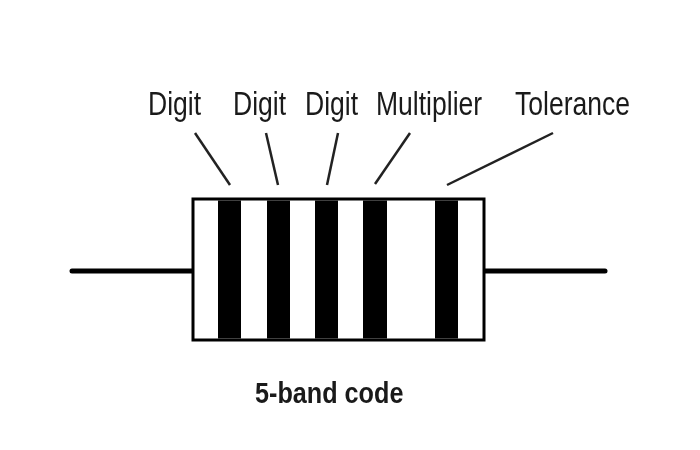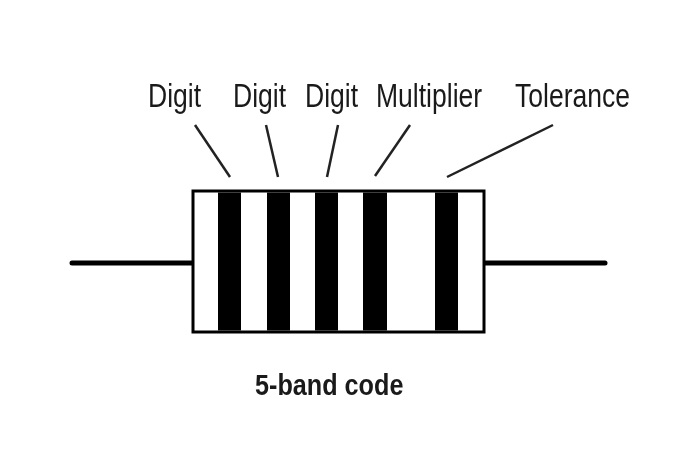--- a/index.html
+++ b/index.html
@@ -1,17 +1,17 @@
 <!DOCTYPE html>
 <html><head>
   <meta charset="utf-8">
   <style>
     html, body { margin: 0; padding: 0; background: #ffffff; }
     body { width: 700px; height: 450px; position: relative; overflow: hidden; }
-    .canvas { position: absolute; left: 0; top: 4px; width: 700px; height: 346px; }
+    .canvas { position: absolute; left: 0; top: 12px; width: 700px; height: 346px; }
     .label {
       position: absolute;
       font-family: "Liberation Sans", sans-serif;
       font-size: 34px;
       color: #1a1a1a;
       white-space: nowrap;
       transform-origin: left top;
       transform: scaleX(0.78);
       line-height: 1;
     }

